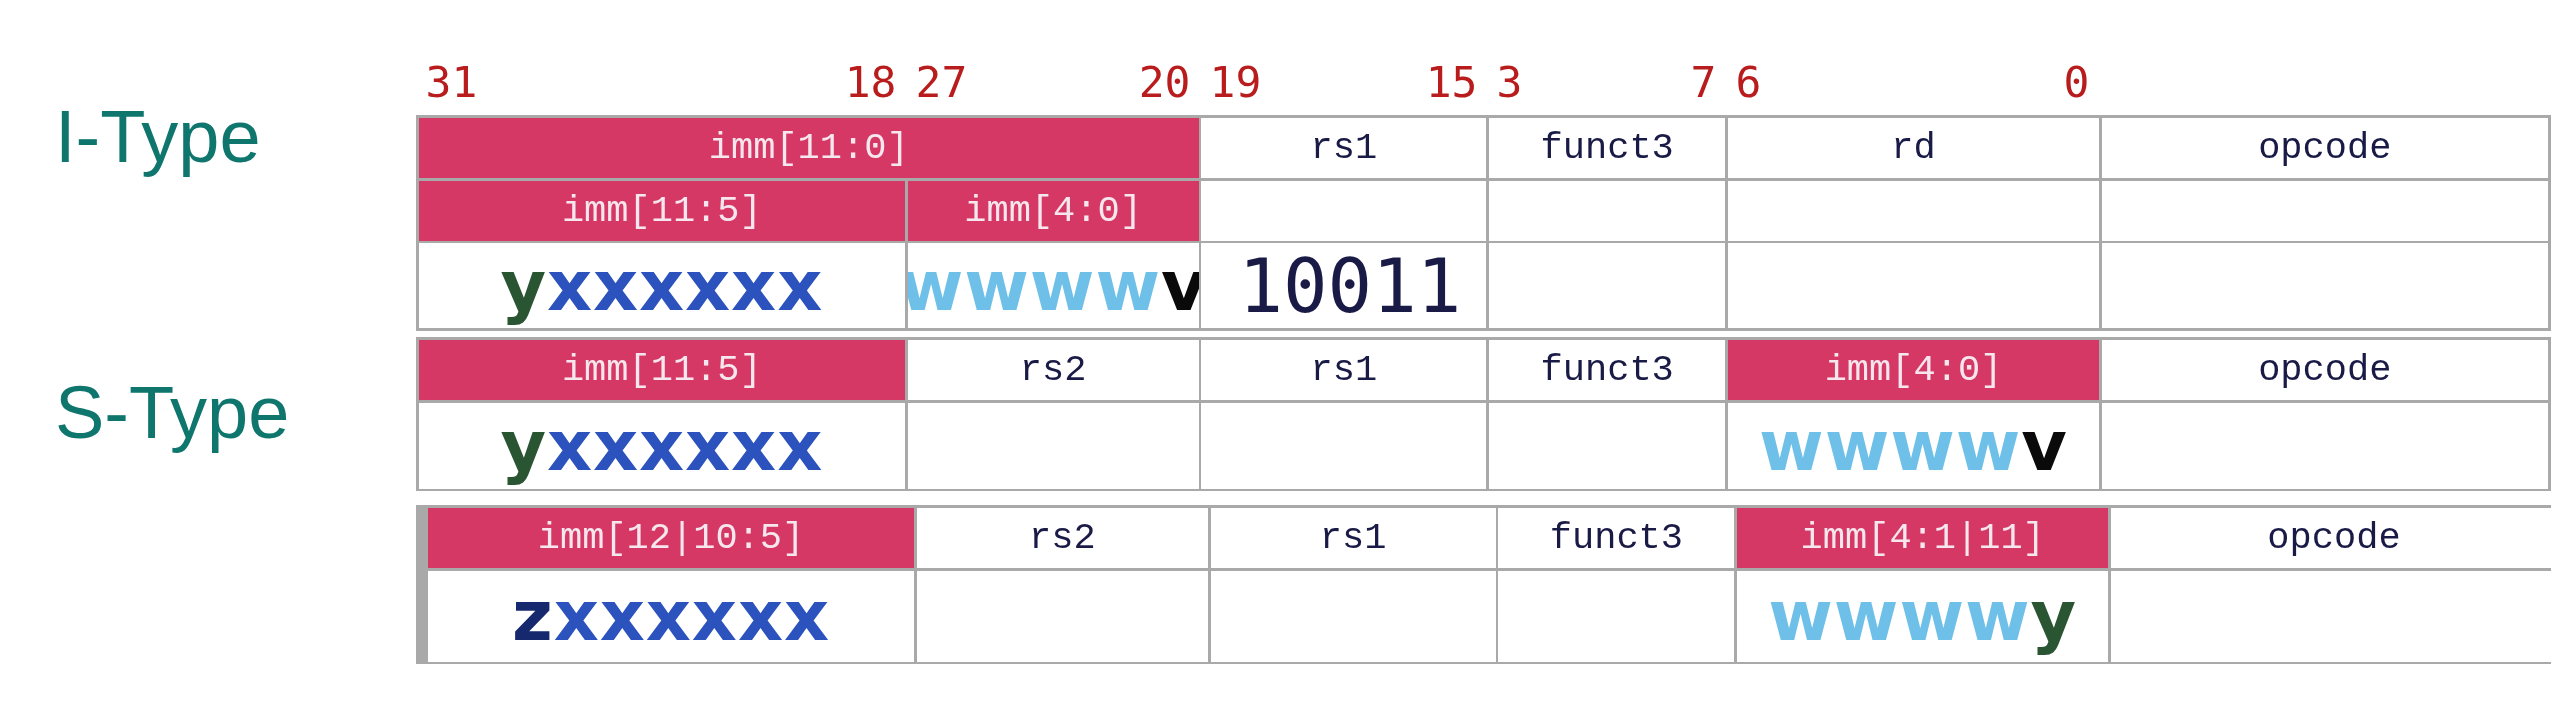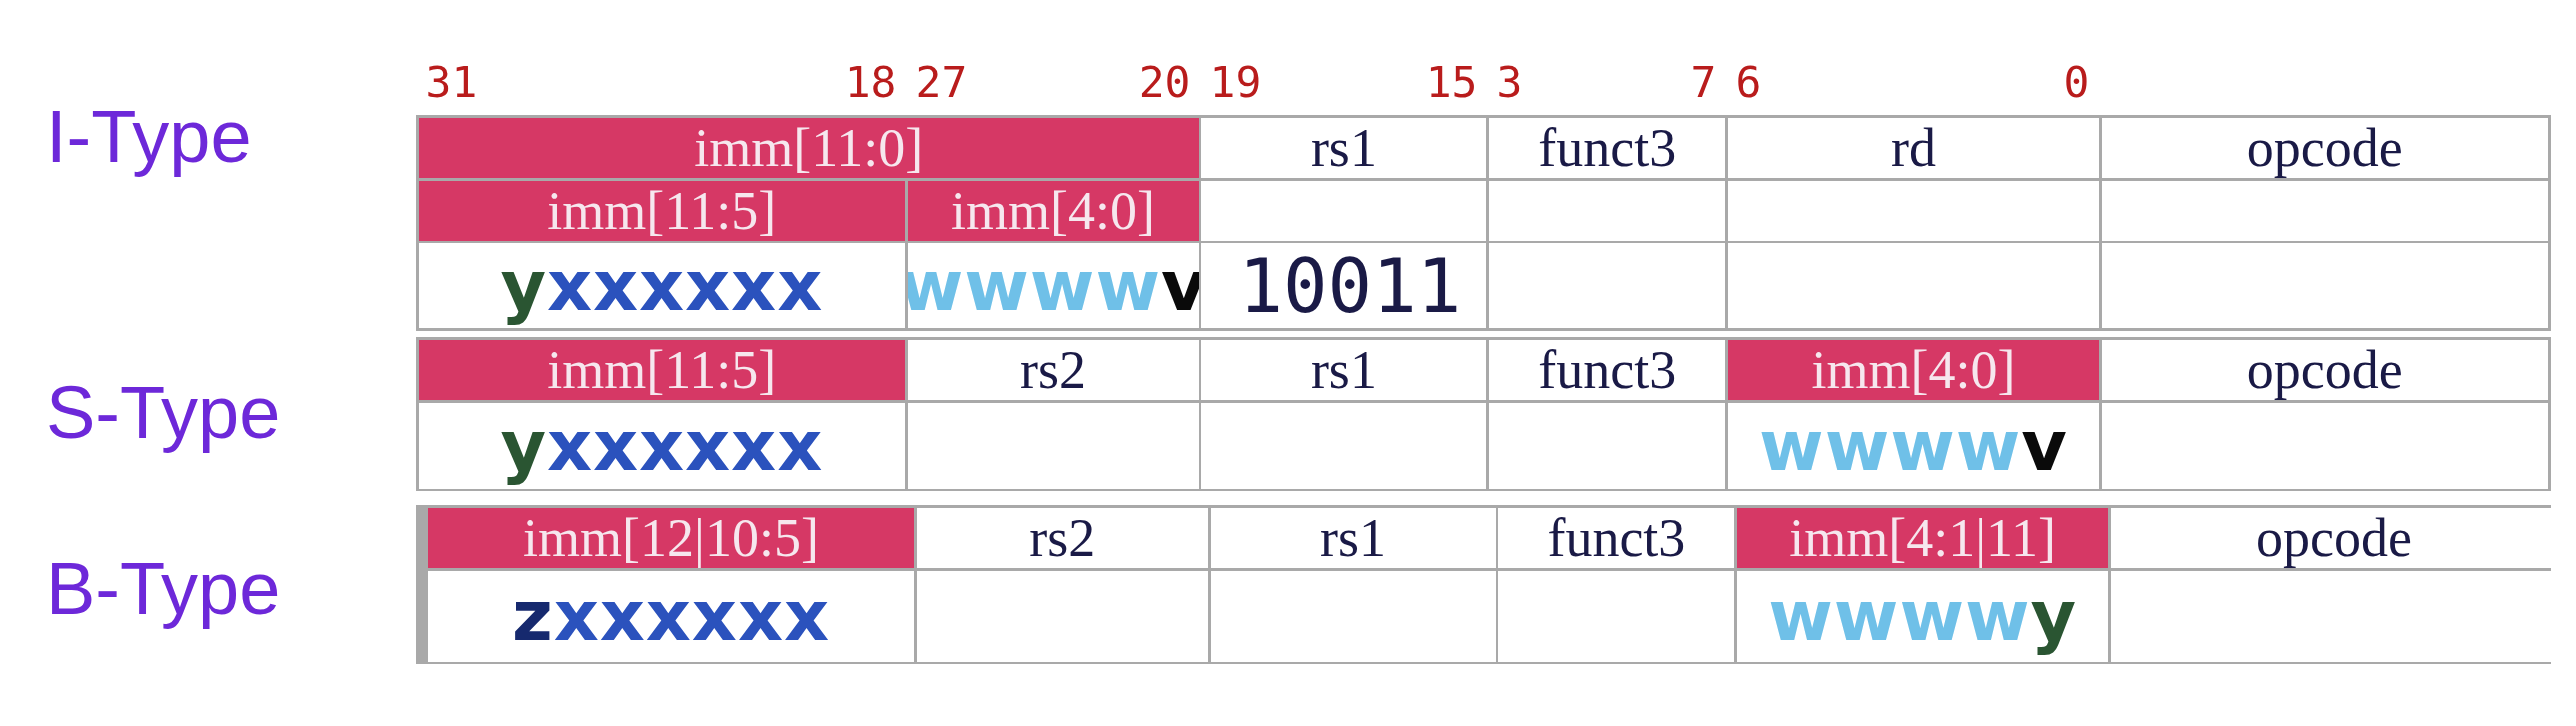--- a/index.html
+++ b/index.html
@@ -5,25 +5,25 @@
   html,body { margin:0; padding:0; background:#ffffff; }
   .canvas {
     position:relative;
     width:2576px; height:727px;
     background:#ffffff;
     overflow:hidden;
     font-family:"Liberation Sans", sans-serif;
   }
   .type-label {
     position:absolute;
-    left:46px;
+    left:55px;
     font-family:"Liberation Sans", sans-serif;
     font-size:74px;
     line-height:74px;
-    color:#6d28d9;
+    color:#0f766e;
     white-space:nowrap;
   }
   #label-i { top:100px; }
   #label-s { top:376px; }
   #label-b { top:552px; }
 
   .bit-header {
     position:absolute;
     left:416px; top:61px;
     width:2135px; height:47px;
@@ -55,22 +55,22 @@
   }
   #table-i { top:115px; grid-template-rows:60px 60px 85px; }
   #table-s { top:337px; grid-template-rows:60px 86px; }
   #table-b { top:505px; grid-template-rows:60px 91px;padding-left:12px; }
 
   .c {
     background:#ffffff;
     display:flex;
     align-items:center;
     justify-content:center;
-    font-family:Liberation Serif, serif;
-    font-size:54px;
+    font-family:Liberation Mono, monospace;
+    font-size:37px;
     color:#1a1a46;
     white-space:nowrap;
     overflow:hidden;
   }
   .p { background:#d63865; color:#f6e7ee; }
   .span2 { grid-column:span 2; }
   .val {
     font-family:"DejaVu Sans", sans-serif;
     font-weight:700;
     font-size:70px;
@@ -83,21 +83,20 @@
     padding-left:12px;
   }
 </style>
 </head>
 <body>
 
 <div class="canvas">
 
   <div class="type-label" id="label-i">I-Type</div>
   <div class="type-label" id="label-s">S-Type</div>
-  <div class="type-label" id="label-b">B-Type</div>
 
   <div class="bit-header">
     <div class="bh">
       <span>31</span>
       <span>18</span>
     </div>
     <div class="bh">
       <span>27</span>
       <span>20</span>
     </div>

